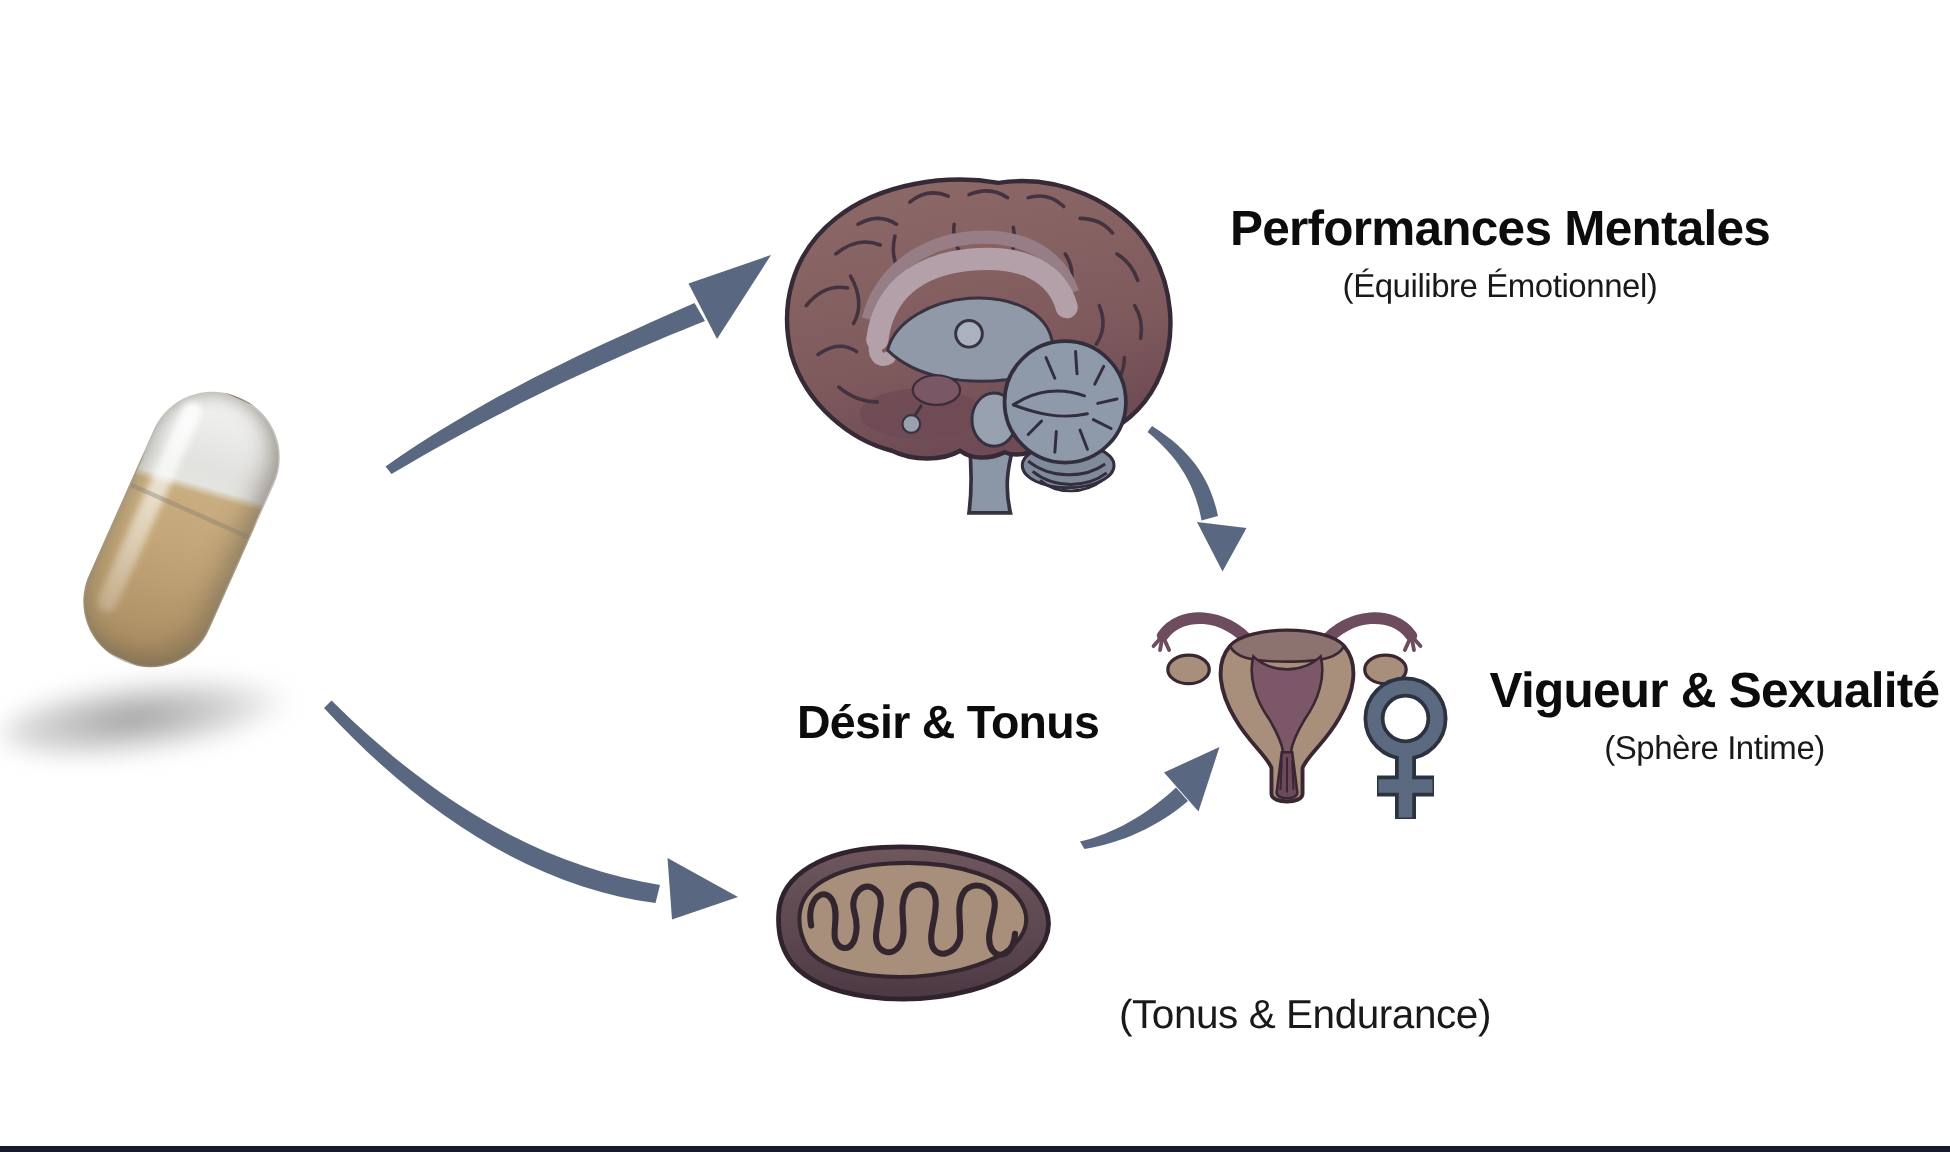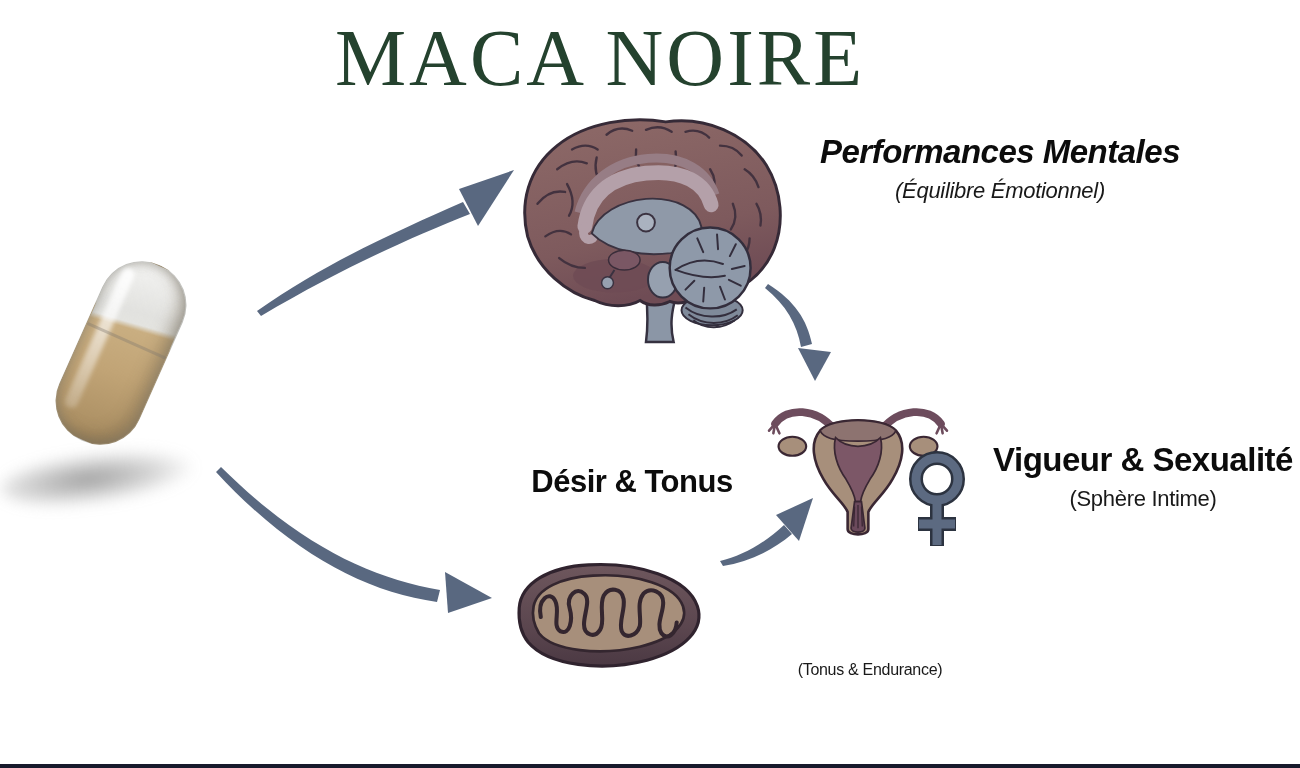--- a/index.html
+++ b/index.html
@@ -11,21 +11,21 @@
   
   #title{
     left:250px;top:18px;width:700px;text-align:center;
     font-family:"Liberation Serif",serif;font-weight:400;
     font-size:80px;letter-spacing:3px;color:#24422e;line-height:1;
   }
   
   .label-block{text-align:center;color:#101010;}
   .label-main{font-weight:700;font-size:33px;line-height:1.05;letter-spacing:-0.5px;color:#0c0c0c;}
   .label-sub{font-weight:400;font-size:22px;margin-top:8px;color:#191919;letter-spacing:-0.3px;}
-  #lbl-perf{left:780px;top:135px;width:440px;font-style:italic;}
+  #lbl-perf{left:780px;top:135px;width:440px;}
   #lbl-desir{left:512px;top:446px;width:240px;margin-top:20px;}
   #lbl-vigueur{left:982px;top:443px;width:322px;}
   #lbl-vitalite{left:710px;top:653px;width:320px;}
   
   #capsule{
     left:77px;top:257px;width:86px;height:190px;border-radius:43px;
     transform:rotate(24deg);
     border:1px solid rgba(140,140,132,.45);
     background:linear-gradient(172deg,
       rgba(216,216,210,.25) 0%, rgba(190,190,184,.45) 28%,
@@ -49,21 +49,20 @@
   }
   
   #bottom-strip{left:0;bottom:0;width:1300px;height:4px;background:#181a2c;}
   svg{display:block;overflow:visible;}
 </style>
 </head>
 <body>
 
 <div id="stage">
 
-  <div id="title" class="abs">MACA NOIRE</div>
 
   <div id="capsule-shadow" class="abs"></div>
   <div id="capsule" class="abs"></div>
 
   <svg class="abs" style="left:0;top:0" width="1300" height="768" viewBox="0 0 1300 768">
     <g fill="#596880" stroke="none">
       <g>
         <path d="M257,311 C330,260 400,230 463,202 L470,214 C410,238 342,268 261,316 Z"></path>
         <polygon points="514,170 459,189 478,226"></polygon>
       </g>
@@ -223,18 +222,18 @@
   <div id="lbl-desir" class="abs label-block">
     <div class="label-main" style="font-size:31px">Désir &amp; Tonus</div>
   </div>
 
   <div id="lbl-vigueur" class="abs label-block">
     <div class="label-main">Vigueur &amp; Sexualité</div>
     <div class="label-sub">(Sphère Intime)</div>
   </div>
 
   <div id="lbl-vitalite" class="abs label-block">
-    <div class="label-sub" style="font-size:16px">(Tonus &amp; Endurance)</div>
+    <div class="label-sub" style="font-size:27px">(Tonus &amp; Endurance)</div>
   </div>
 
   <div id="bottom-strip" class="abs"></div>
 
 </div>
 
 </body></html>

